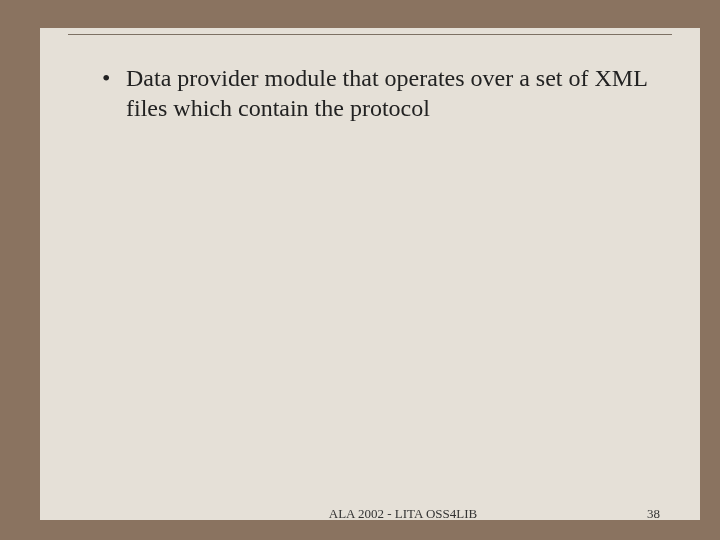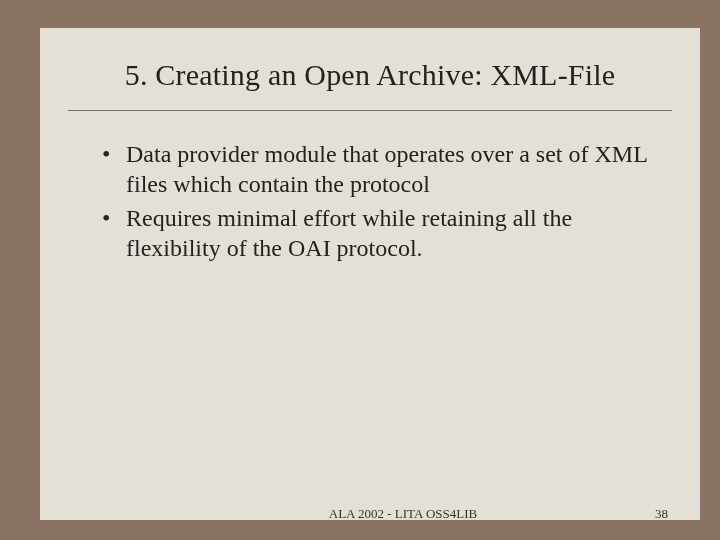--- a/index.html
+++ b/index.html
@@ -59,32 +59,30 @@
     font-family: "Times New Roman", Times, serif;
   }
   .footer-center {
     position: absolute;
     left: 50%;
     transform: translateX(-50%);
     margin-left: 33px;
   }
   .footer-right {
     position: absolute;
-    right: 32px;
+    right: 40px;
   }
 </style>
 </head>
 <body>
 
 <div class="slide">
-  <h1 class="title">5. Creating an Open Archive: XML-File</h1>
   <hr class="rule">
   <div class="content">
     <ul class="bullets">
       <li>Data provider module that operates over a set of XML files which contain the protocol</li>
-      <li>Requires minimal effort while retaining all the flexibility of the OAI protocol.</li>
     </ul>
   </div>
   <div class="footer">
     <span class="footer-center">ALA 2002 - LITA OSS4LIB</span>
     <span class="footer-right">38</span>
   </div>
 </div>
 
 </body></html>

